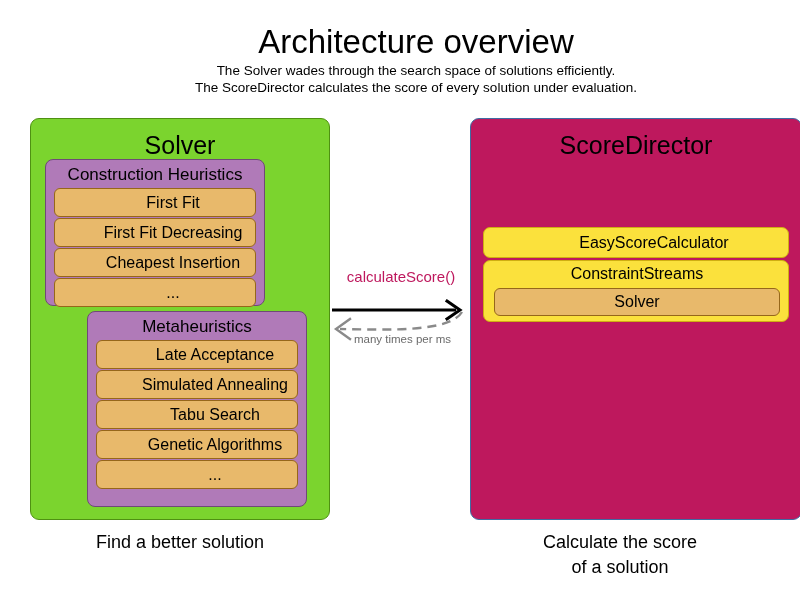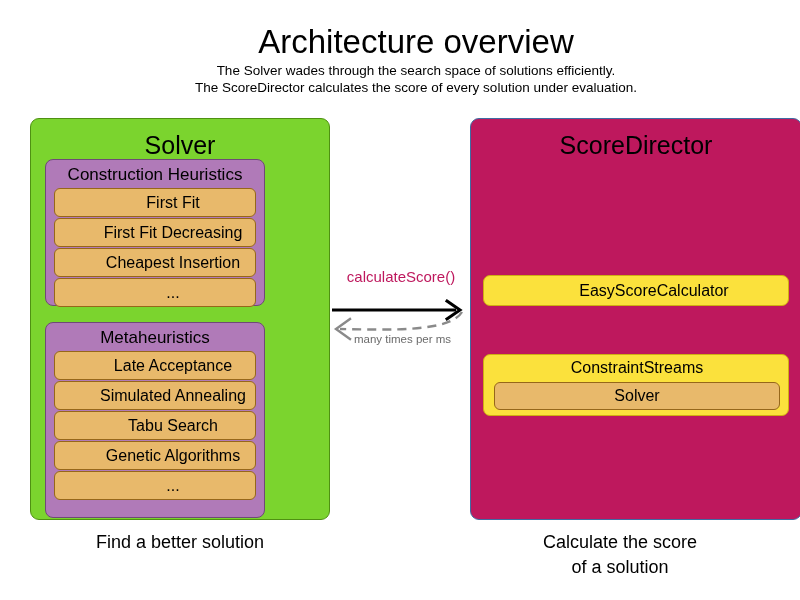--- a/index.html
+++ b/index.html
@@ -75,21 +75,21 @@
   .group {
     position: absolute;
     left: 14px;
     width: 220px;
     background: #B07AB8;
     border: 1px solid #6f4a76;
     border-radius: 8px;
     box-sizing: border-box;
   }
   #group-construction { top: 40px;  height: 147px; }
-  #group-metaheuristics { top: 203px; height: 196px; }
+  #group-metaheuristics { top: 192px; height: 196px; margin-left: 42px; }
   .group-title {
     position: absolute;
     left: 0;
     top: 3px;
     width: 100%;
     text-align: center;
     font-size: 17px;
     line-height: 24px;
     color: #000;
   }
@@ -115,21 +115,20 @@
     line-height: 27px;
     font-size: 16px;
     margin-bottom: 1px;
   }
   .chip-yellow {
     background: #FBE13C;
     border: 1px solid #cfae12;
     border-radius: 7px;
     font-size: 16px;
     color: #000;
-    margin-top: 48px;
   }
 
   
   #calculators {
     position: absolute;
     left: 12px;
     right: 12px;
     top: 108px;
   }
   .calc-simple {

